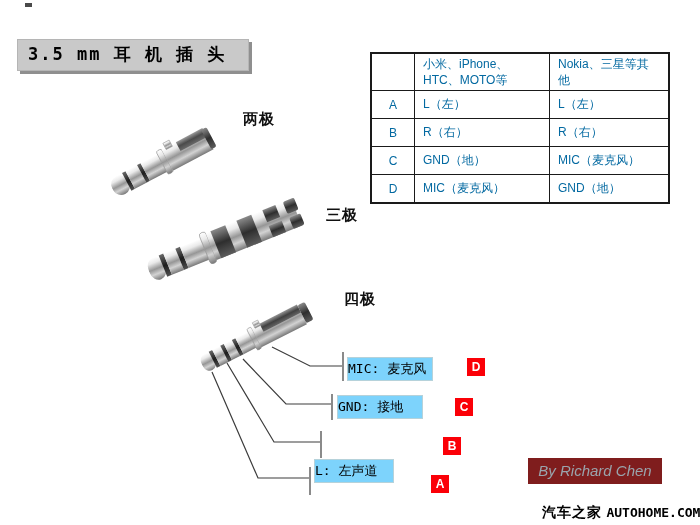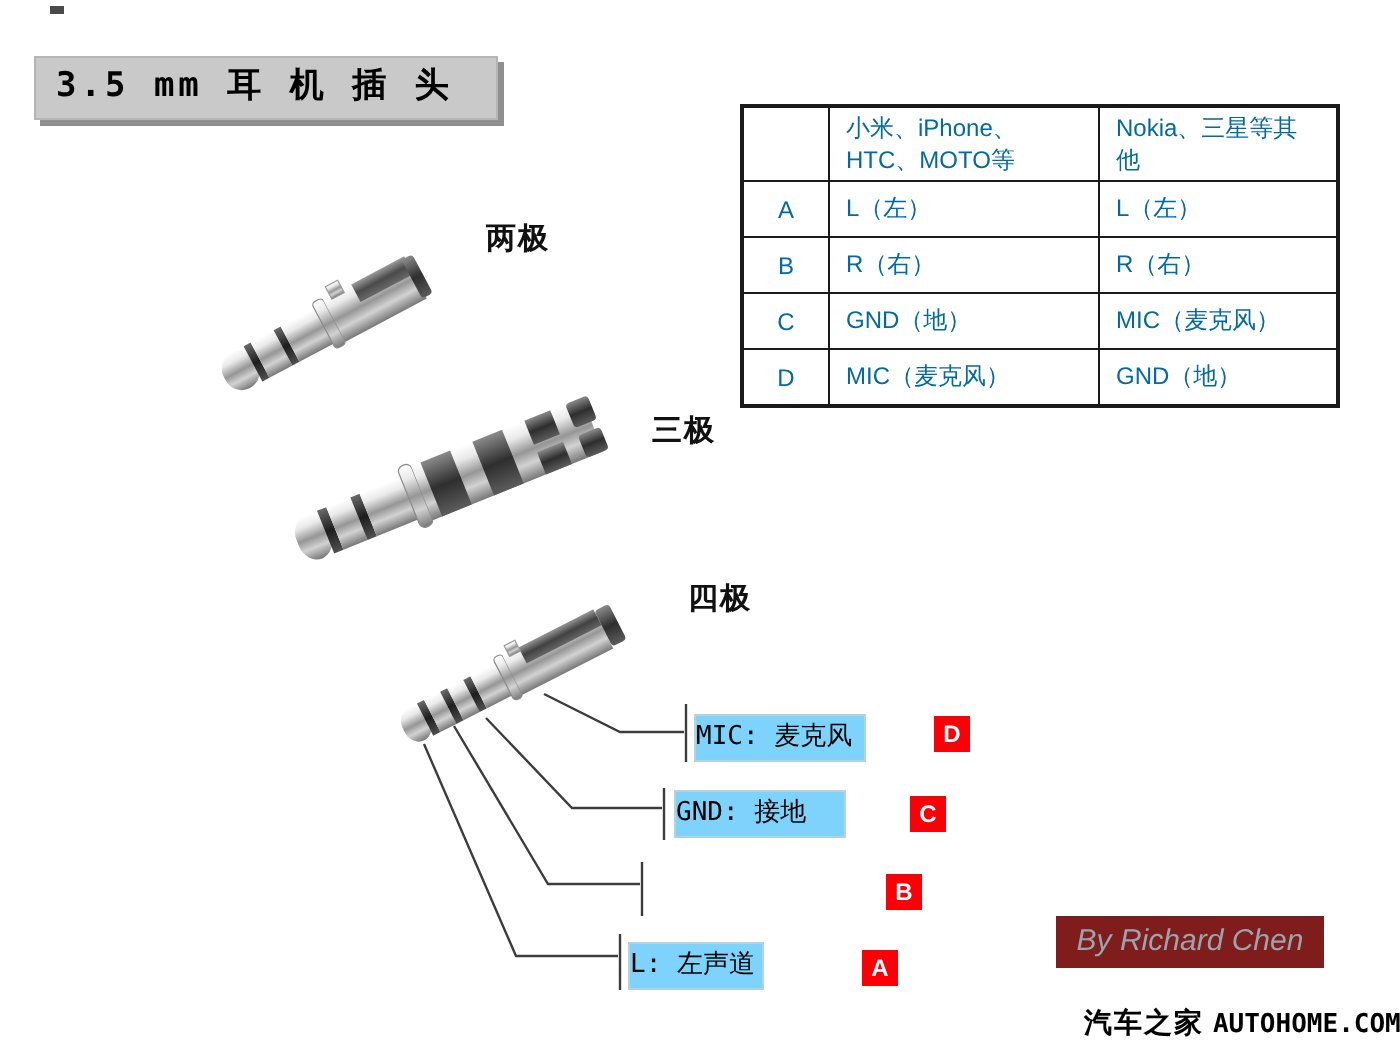--- a/index.html
+++ b/index.html
@@ -5,21 +5,21 @@
   html,body{margin:0;padding:0;background:#fff;}
   .stage{
     position:relative;width:700px;height:525px;background:#ffffff;
     overflow:hidden;font-family:"Liberation Sans",sans-serif;color:#111;
   }
   
   .artifact{position:absolute;left:25px;top:3px;width:7px;height:4px;background:#4a4a4a;}
 
   
   .title-box{
-    position:absolute;left:17px;top:28px;width:230px;height:30px;
+    position:absolute;left:17px;top:39px;width:230px;height:30px;
     background:#c9c9c9;box-shadow:3px 3px 0 0 #8f8f8f;
     border:1px solid #b5b5b5;
   }
   .title-box span{
     display:block;line-height:29px;padding-left:10px;
     font-family:"DejaVu Sans Mono","Liberation Mono",monospace;
     font-weight:bold;font-size:17px;letter-spacing:2px;color:#000;
   }
 
   
@@ -192,21 +192,21 @@
       <line x1="332" y1="394" x2="332" y2="420"></line>
       <polyline points="227,363 274,442 320,442"></polyline>
       <line x1="321" y1="431" x2="321" y2="458"></line>
       <polyline points="212,372 258,478 309,478"></polyline>
       <line x1="310" y1="467" x2="310" y2="495"></line>
     </g>
   </svg>
 
   <div class="callout" style="left:347px;top:357px;width:86px;">MIC: 麦克风</div>
   <div class="callout" style="left:337px;top:395px;width:86px;">GND: 接地</div>
-  <div class="callout" style="left:314px;top:471px;width:68px;">L: 左声道</div>
+  <div class="callout" style="left:314px;top:459px;width:80px;">L: 左声道</div>
 
   <div class="letter-badge" style="left:467px;top:358px;">D</div>
   <div class="letter-badge" style="left:455px;top:398px;">C</div>
   <div class="letter-badge" style="left:443px;top:437px;">B</div>
   <div class="letter-badge" style="left:431px;top:475px;">A</div>
 
   <div class="credit">By Richard Chen</div>
 
   <div class="watermark">
     <span class="cn">汽车之家</span>

